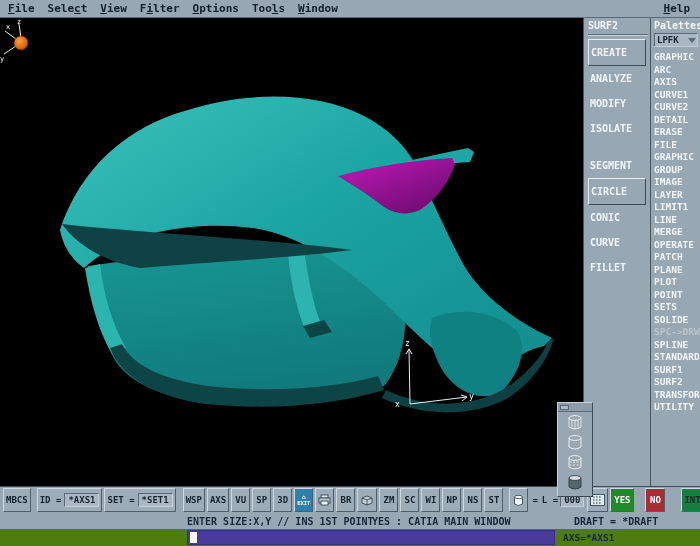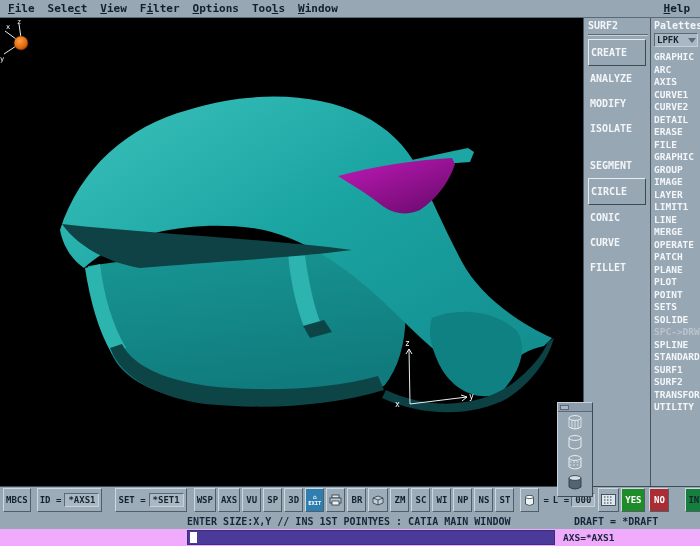--- a/index.html
+++ b/index.html
@@ -103,35 +103,35 @@
     height:14px; background:#a9b8c4;
     border:1px solid #5a6a76; border-right-color:#c6d2da; border-bottom-color:#c6d2da;
     color:#15242f; font-size:9px; font-weight:bold;
     display:flex; align-items:center; padding:0 3px; margin-left:3px;
   }
   .tlabel { font-size:9px; font-weight:bold; color:#13232e; margin:0 2px; flex:0 0 auto; }
   .exitbtn { background:#2e7fb0; color:#fff; flex-direction:column; line-height:6px; }
   .exitbtn .eglyph { font-size:6px; }
   .exitbtn .etext { font-size:5.5px; font-weight:bold; }
   .yes { background:#1f8c2a; color:#fff; min-width:24px; }
-  .no  { background:#aa2c34; color:#fff; min-width:20px; margin-left:2px; }
+  .no  { background:#aa2c34; color:#fff; min-width:20px; margin-left:9px; }
   .int { background:#15803d; color:#18242e; min-width:22px; margin-left:14px; margin-right:1px; }
 
   
   .status1 {
     position:absolute; left:0; top:513px; width:680px; height:16px;
     background:#98a7b4; font-size:10px; font-weight:bold; color:#17273a;
   }
   .status1 span { position:absolute; top:3px; white-space:nowrap; }
   .s-prompt { left:187px; }
   .s-msg    { left:372px; }
   .s-draft  { left:562px;padding-left:12px; }
   .status2 {
     position:absolute; left:0; top:529px; width:700px; height:17px;
-    background:#f0abfc; font-size:9.5px; font-weight:bold; color:#17273a;
+    background:#4d7c0f; font-size:9.5px; font-weight:bold; color:#17273a;
   }
   .inputbar {
     position:absolute; left:187px; top:1px; width:368px; height:15px;
     background:#4a3a9a; border:1px solid #3a2d7e;
   }
   .caret { position:absolute; left:2px; top:1px; width:7px; height:11px; background:#fff; }
   .s-axs { position:absolute; left:563px; top:3px; white-space:nowrap; }
   .s-vu  { position:absolute; left:638px; top:3px; white-space:nowrap;margin-top:37px; }
 
   svg text { font-family:"DejaVu Sans Mono",monospace; }
@@ -305,21 +305,21 @@
       </svg>
     </div>
   </div>
 
   <div class="toolbar">
     <div class="tbtn">MBCS</div>
     <div class="tbtn" style="margin-left:4px;">
       <span>ID =</span>
       <span class="tfield">*AXS1</span>
     </div>
-    <div class="tbtn" style="margin-left:11px;">
+    <div class="tbtn" style="margin-left:0;">
       <span>SET =</span>
       <span class="tfield">*SET1</span>
     </div>
     <div class="tbtn" style="margin-left:5px;">WSP</div>
     <div class="tbtn">AXS</div>
     <div class="tbtn">VU</div>
     <div class="tbtn">SP</div>
     <div class="tbtn">3D</div>
     <div class="tbtn exitbtn">
       <span class="eglyph">⌂</span>

